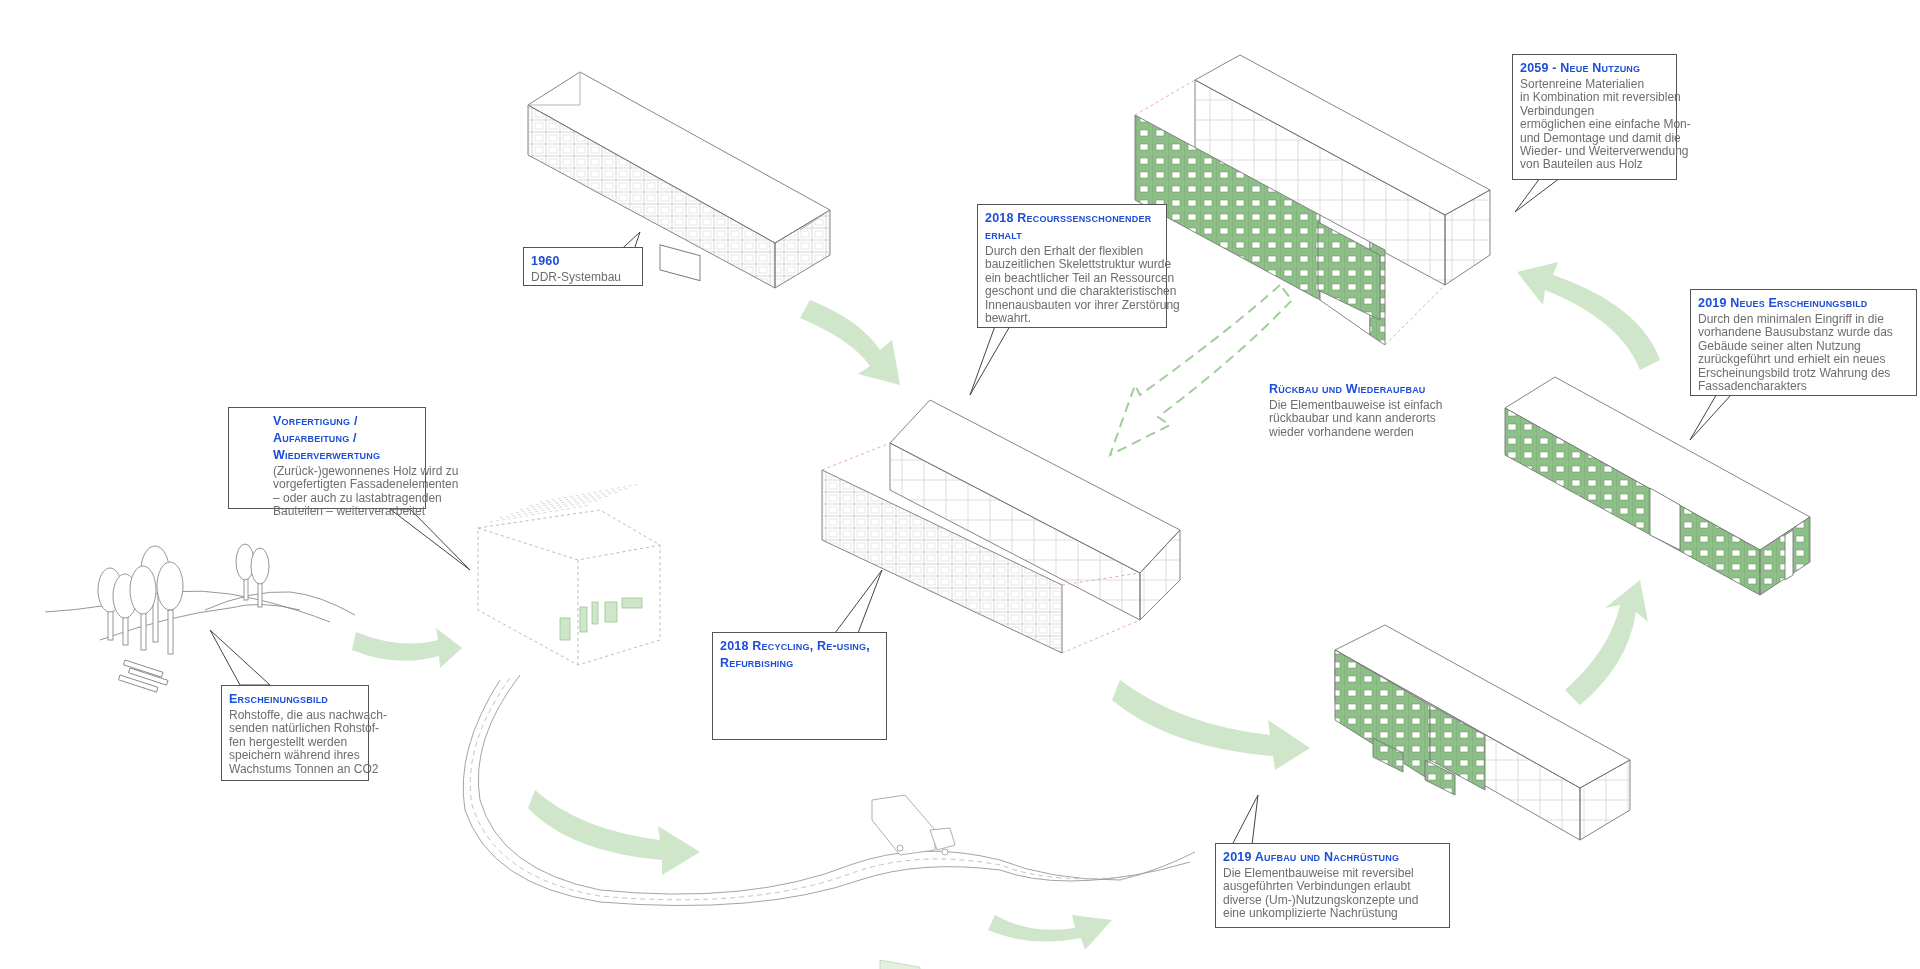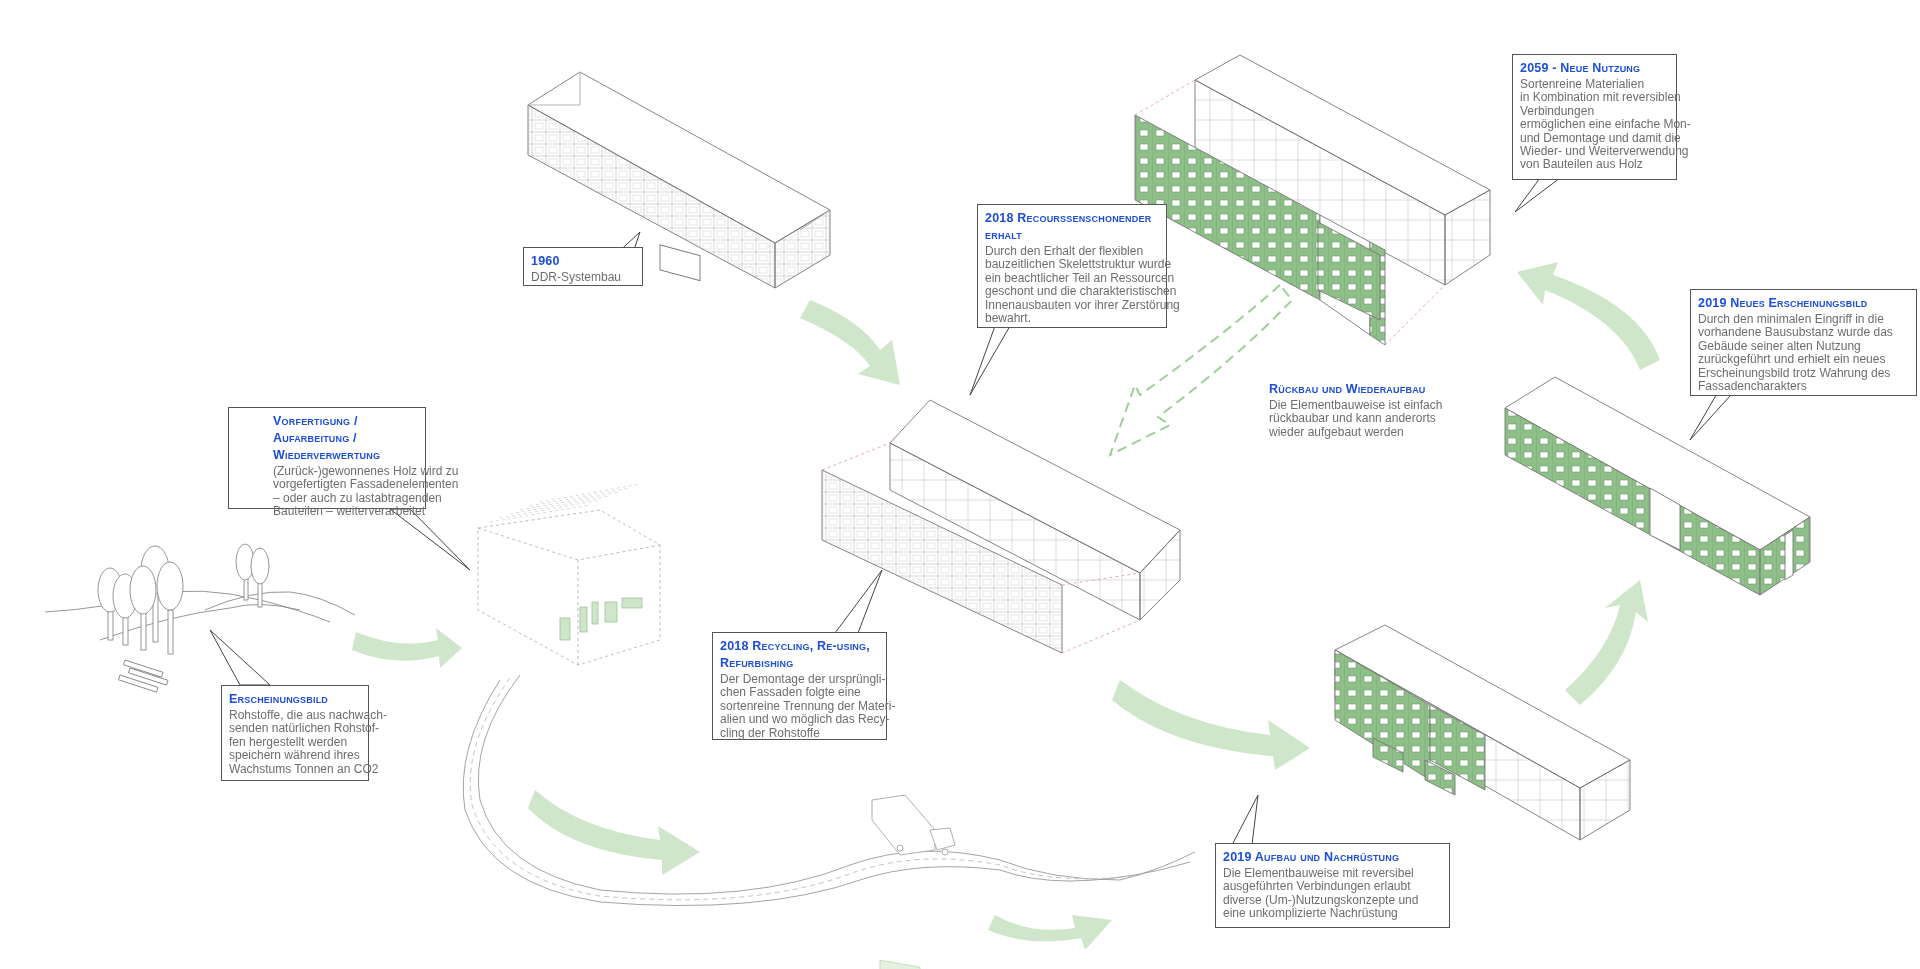--- a/index.html
+++ b/index.html
@@ -199,21 +199,21 @@
     <span>Erscheinungsbild trotz Wahrung des</span>
     <span>Fassadencharakters</span>
   </div>
 </div>
 
 <div class="callout noborder" style="left:1262px;top:376px;width:175px;height:70px;">
   <div class="c-title">Rückbau und Wiederaufbau</div>
   <div class="c-body">
     <span>Die Elementbauweise ist einfach</span>
     <span>rückbaubar und kann anderorts</span>
-    <span>wieder aufgebaut werden</span>
+    <span>wieder vorhandene werden</span>
   </div>
 </div>
 
 <div class="callout" style="left:228px;top:407px;width:198px;height:102px;padding-left:44px;">
   <div class="c-title">Vorfertigung / Aufarbeitung / Wiederverwertung</div>
   <div class="c-body">
     <span>(Zurück-)gewonnenes Holz wird zu</span>
     <span>vorgefertigten Fassadenelementen</span>
     <span>– oder auch zu lastabtragenden</span>
     <span>Bauteilen – weiterverarbeitet</span>
@@ -226,27 +226,20 @@
     <span>Rohstoffe, die aus nachwach-</span>
     <span>senden natürlichen Rohstof-</span>
     <span>fen hergestellt werden</span>
     <span>speichern während ihres</span>
     <span>Wachstums Tonnen an CO2</span>
   </div>
 </div>
 
 <div class="callout" style="left:712px;top:632px;width:175px;height:108px;">
   <div class="c-title"><span class="yr">2018</span> <span>Recycling, Re-using, Refurbishing</span></div>
-  <div class="c-body">
-    <span>Der Demontage der ursprüngli-</span>
-    <span>chen Fassaden folgte eine</span>
-    <span>sortenreine Trennung der Materi-</span>
-    <span>alien und wo möglich das Recy-</span>
-    <span>cling der Rohstoffe</span>
-  </div>
 </div>
 
 <div class="callout" style="left:1215px;top:843px;width:235px;height:85px;">
   <div class="c-title"><span class="yr">2019</span> <span>Aufbau und Nachrüstung</span></div>
   <div class="c-body">
     <span>Die Elementbauweise mit reversibel</span>
     <span>ausgeführten Verbindungen erlaubt</span>
     <span>diverse (Um-)Nutzungskonzepte und</span>
     <span>eine unkomplizierte Nachrüstung</span>
   </div>

